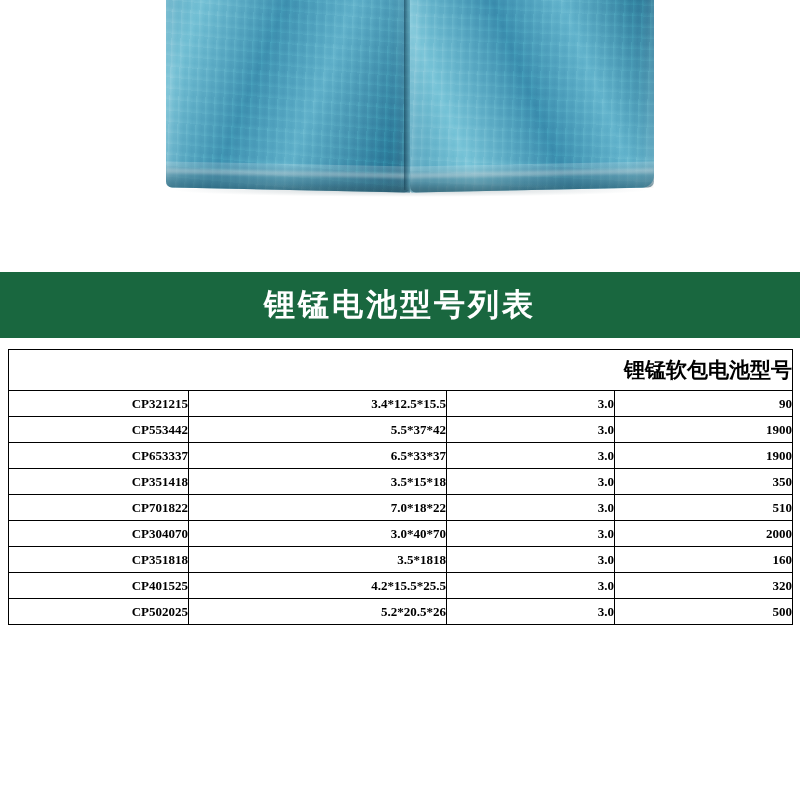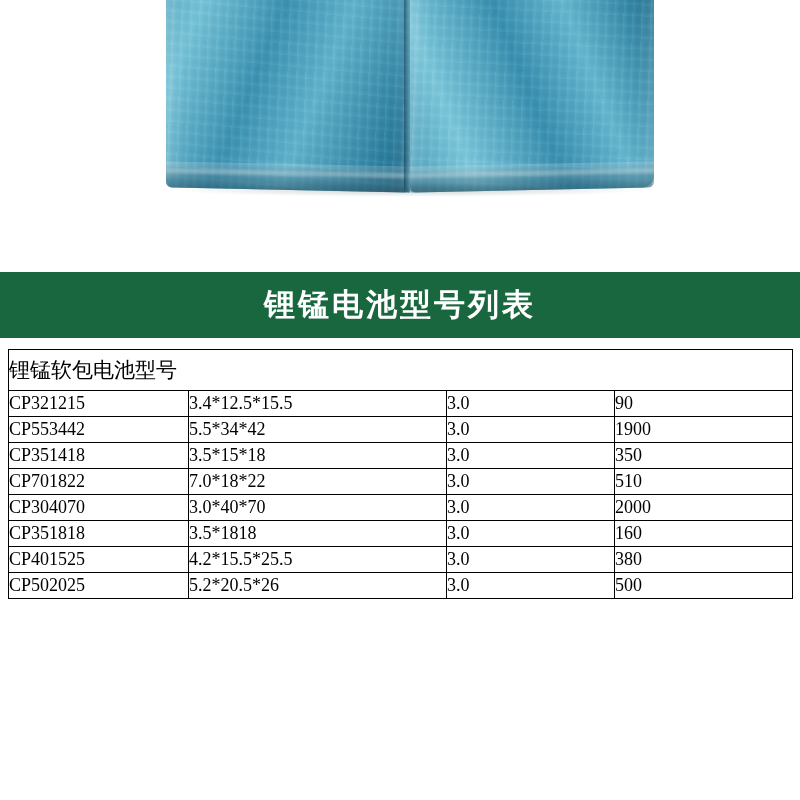--- a/index.html
+++ b/index.html
@@ -118,42 +118,42 @@
   }
   table.spec {
     border-collapse: collapse;
     width: 784px;
     table-layout: fixed;
     font-size: 15px;
     color: #000000;
   }
   table.spec td, table.spec th {
     border: 1px solid #000000;
-    text-align: left;
+    text-align: right;
     vertical-align: middle;
     padding: 0;
-    font-weight: normal;
+    font-weight: bold;
   }
   .subtitle-cell {
     height: 40px;
     font-size: 21px;
     font-weight: bold;
     font-family: "DejaVu Sans", "Liberation Sans", sans-serif;
   }
   .head-cell {
     height: 52px;
     font-size: 15px;
     font-family: "DejaVu Sans", "Liberation Sans", sans-serif;
     line-height: 1.35;
   }
   .head-cell .l1 { display: block; }
   .head-cell .l2 { display: block; }
   .data-row td {
     height: 25px;
-    font-size: 18px;
+    font-size: 13px;
     font-family: "Liberation Serif", "DejaVu Serif", serif;
   }
   col.c1 { width: 180px; }
   col.c2 { width: 258px; }
   col.c3 { width: 168px; }
   col.c4 { width: 178px; }
 </style>
 </head>
 <body>
 
@@ -194,21 +194,27 @@
         </tr>
 
         <tr class="data-row">
           <td>CP321215</td>
           <td>3.4*12.5*15.5</td>
           <td>3.0</td>
           <td>90</td>
         </tr>
         <tr class="data-row">
           <td>CP553442</td>
-          <td>5.5*34*42</td>
+          <td>5.5*37*42</td>
+          <td>3.0</td>
+          <td>1900</td>
+        </tr>
+        <tr class="data-row">
+          <td>CP653337</td>
+          <td>6.5*33*37</td>
           <td>3.0</td>
           <td>1900</td>
         </tr>
         <tr class="data-row">
           <td>CP351418</td>
           <td>3.5*15*18</td>
           <td>3.0</td>
           <td>350</td>
         </tr>
         <tr class="data-row">
@@ -226,21 +232,21 @@
         <tr class="data-row">
           <td>CP351818</td>
           <td>3.5*1818</td>
           <td>3.0</td>
           <td>160</td>
         </tr>
         <tr class="data-row">
           <td>CP401525</td>
           <td>4.2*15.5*25.5</td>
           <td>3.0</td>
-          <td>380</td>
+          <td>320</td>
         </tr>
         <tr class="data-row">
           <td>CP502025</td>
           <td>5.2*20.5*26</td>
           <td>3.0</td>
           <td>500</td>
         </tr>
       </tbody>
     </table>
   </div>

